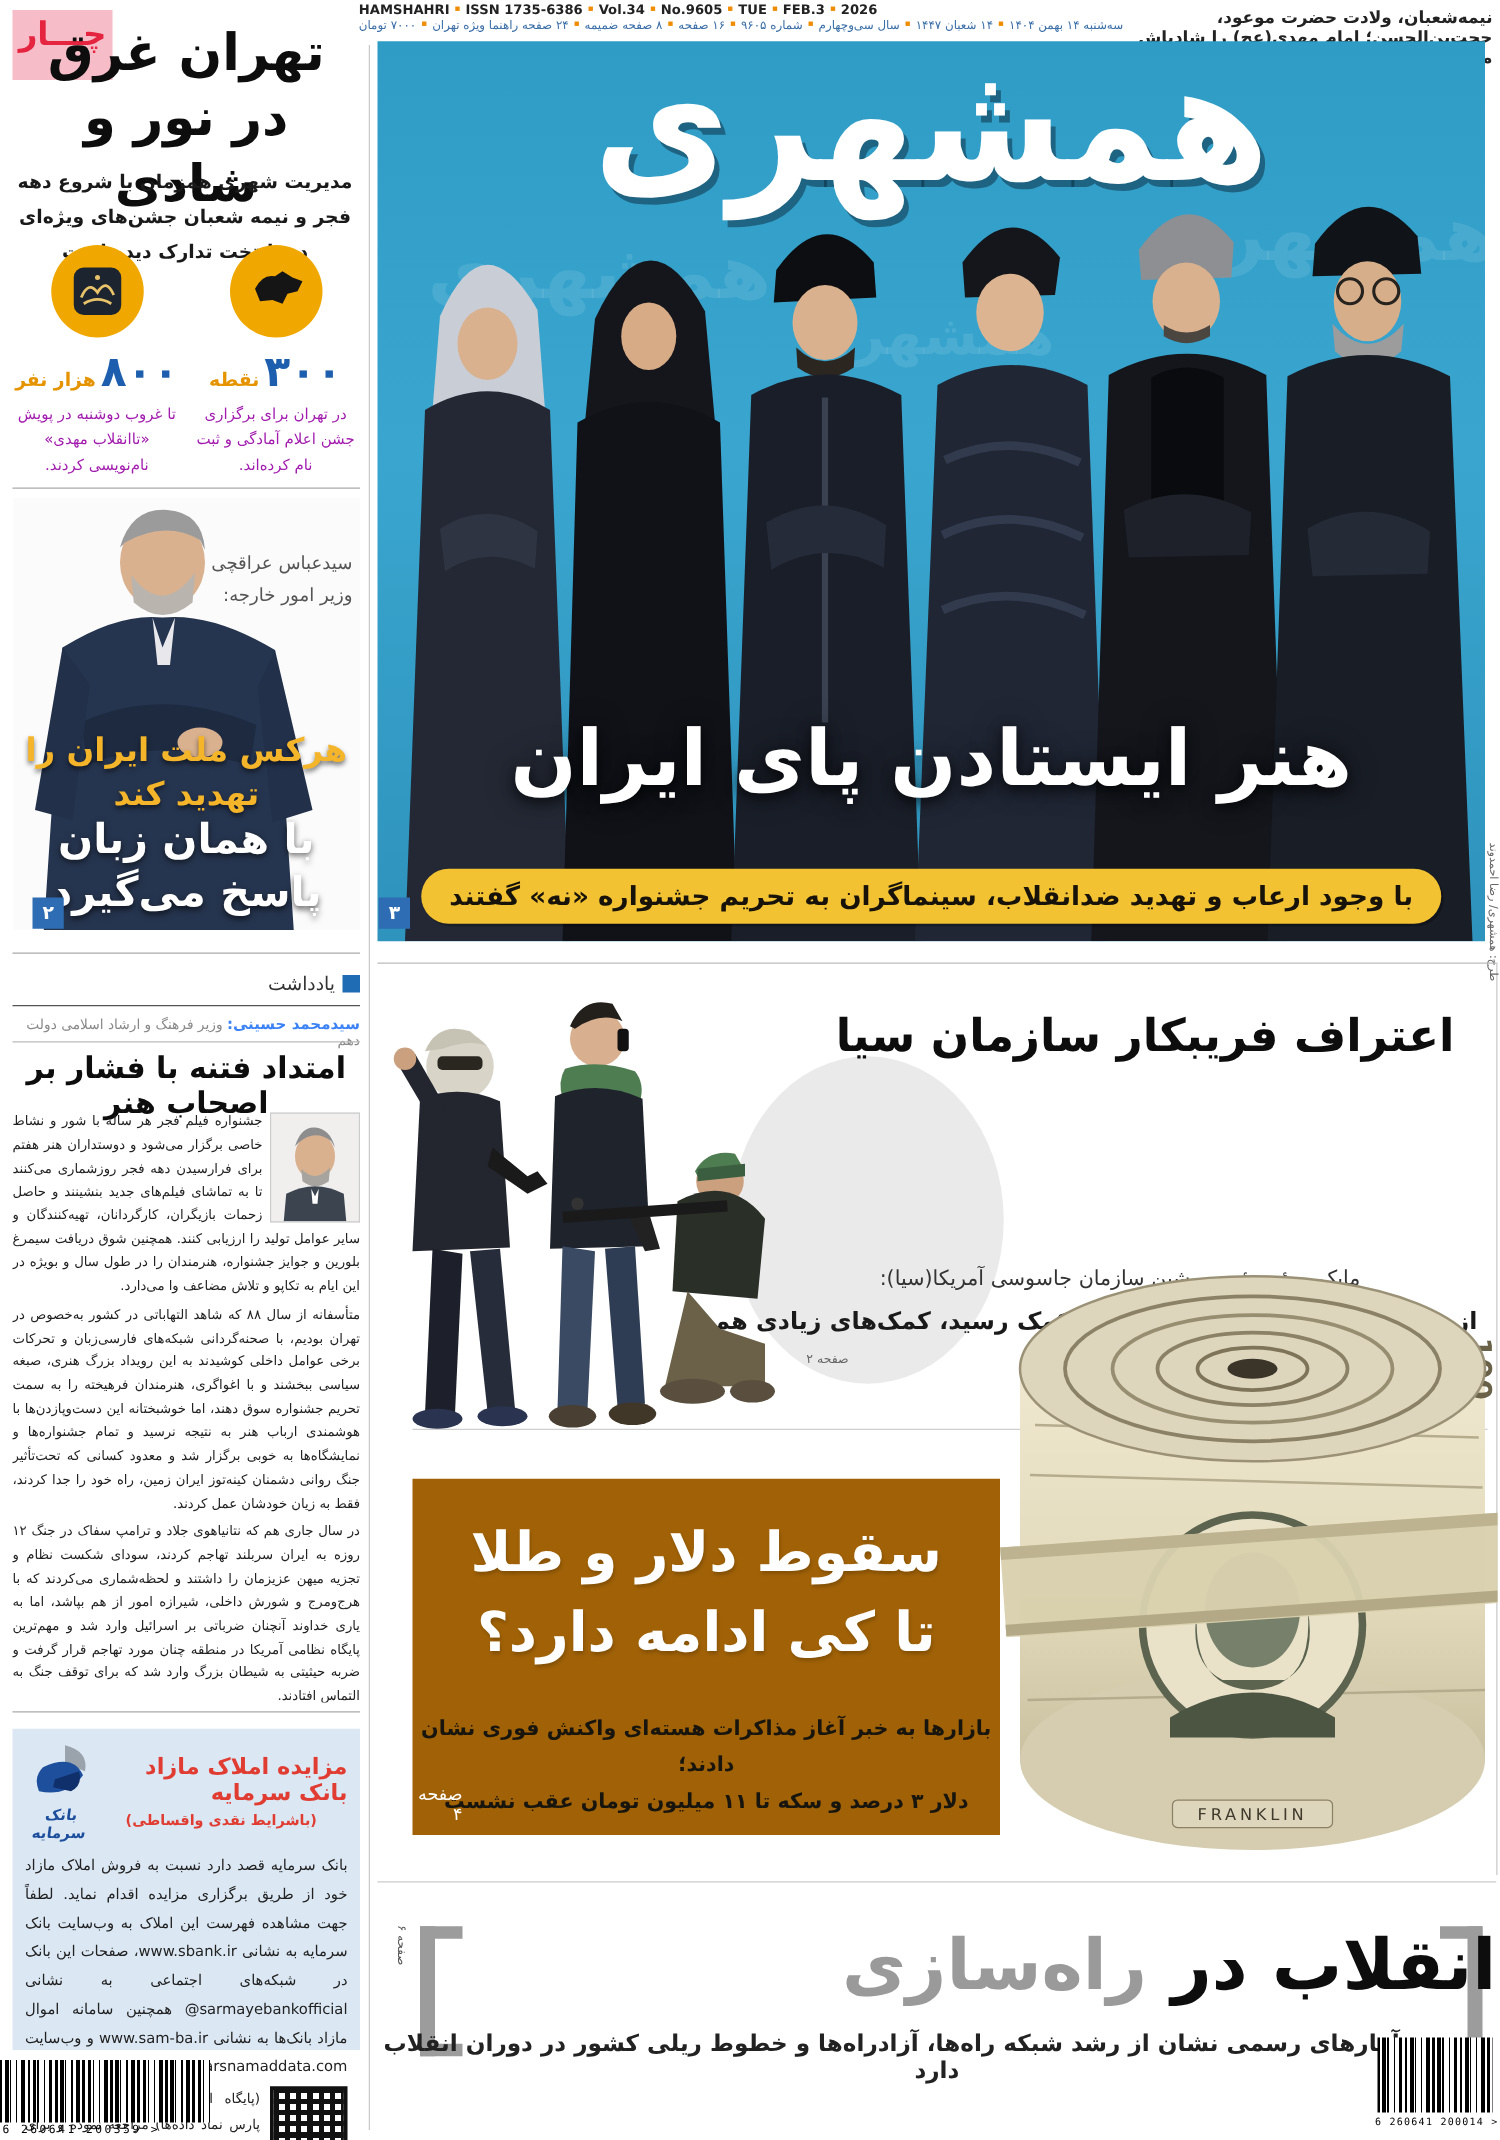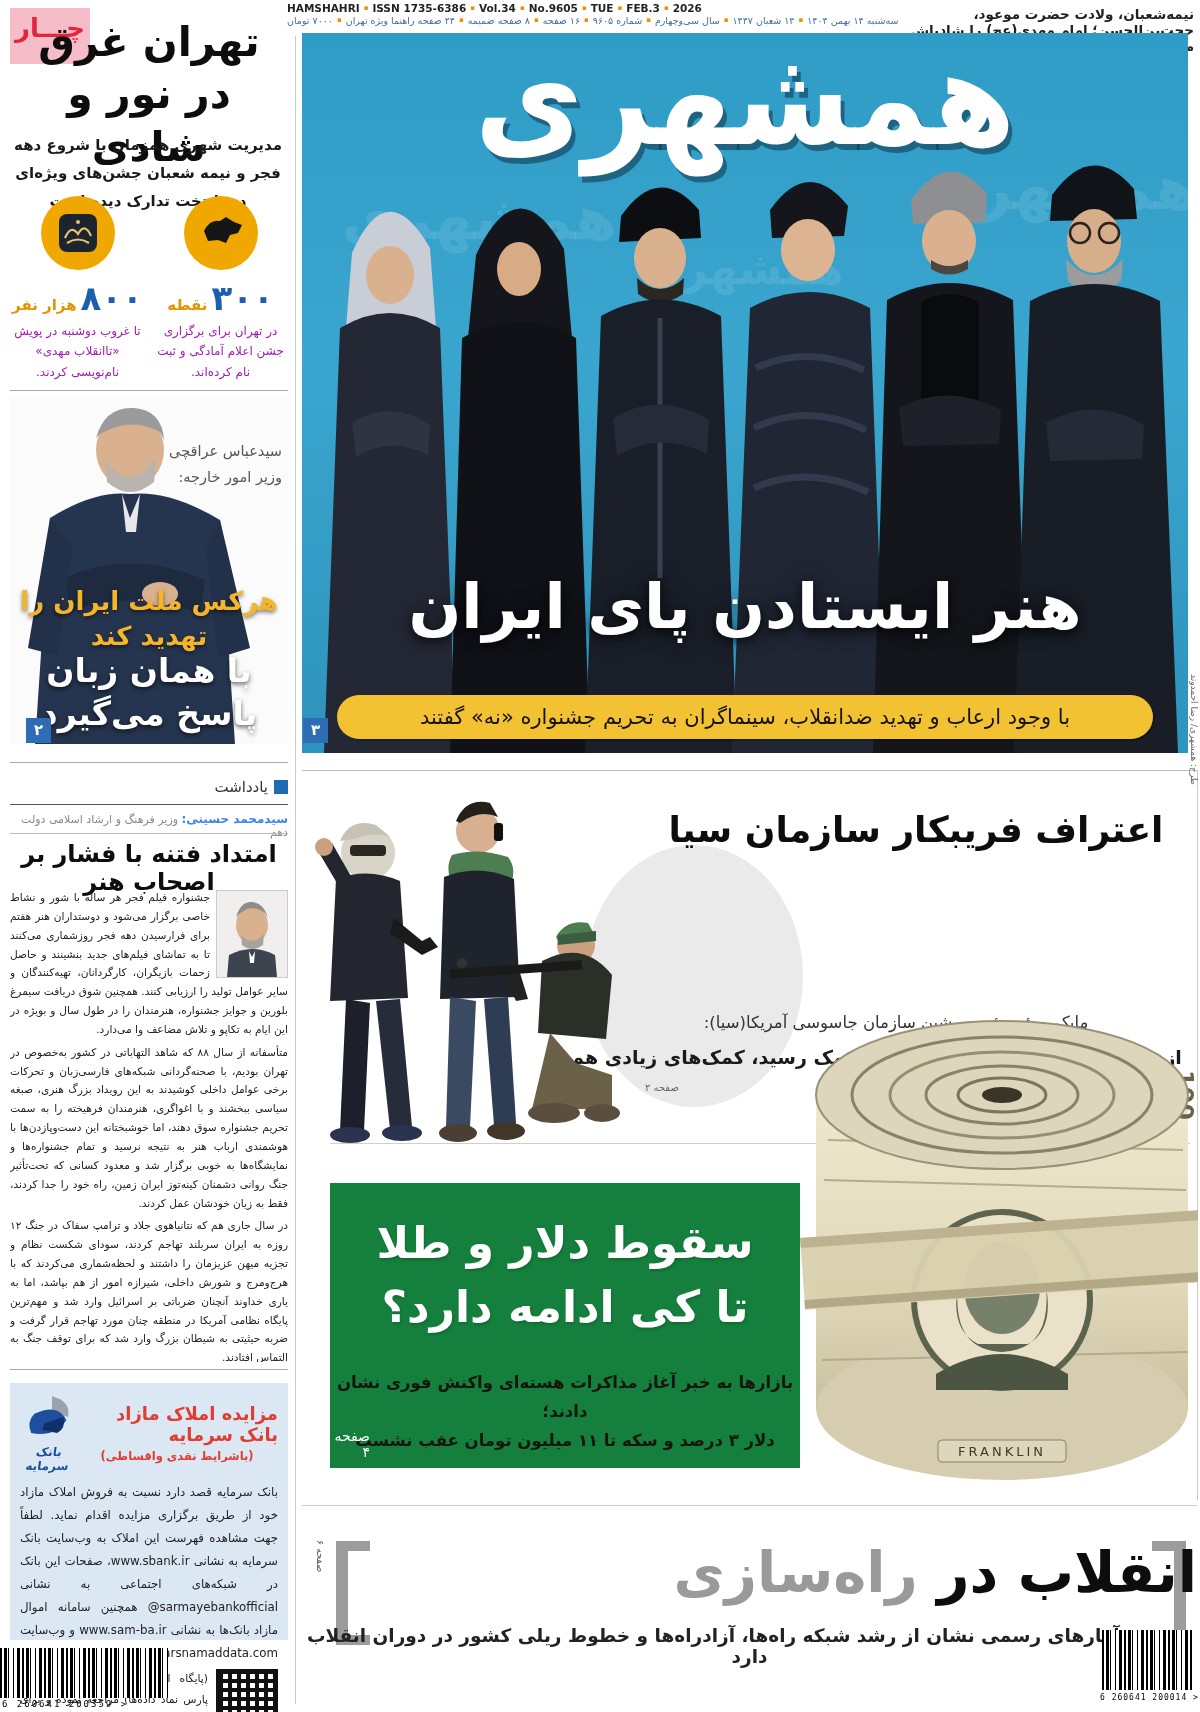--- a/index.html
+++ b/index.html
@@ -91,39 +91,39 @@
   #main-picture { position:absolute; top:33px; left:302px; width:886px; height:720px; overflow:hidden;
     background:linear-gradient(180deg,#2f9cc6 0%,#3aa6cf 45%,#2e93bd 100%); }
   .watermark { position:absolute; color:rgba(255,255,255,.10); font-weight:bold; pointer-events:none; }
   #masthead-logo { position:absolute; top:-12px; width:100%; text-align:center; color:#fff;
     font-size:118px; font-weight:bold; transform:scaleY(1.12); transform-origin:top;
     text-shadow:4px 5px 0 rgba(10,40,60,.5); letter-spacing:-2px; }
   #people-svg { position:absolute; bottom:0; left:0; }
   #main-headline { position:absolute; bottom:110px; width:100%; text-align:center; color:#fff;
     font-size:62px; font-weight:bold; text-shadow:0 3px 10px rgba(0,0,0,.7), 0 0 25px rgba(0,0,0,.4); }
   #main-strap { position:absolute; bottom:14px; left:4%; width:92%; height:44px; background:#f2c233;
-    text-align:center; font-size:21px; font-weight:normal; color:#17120a; line-height:44px;
+    text-align:center; font-size:21px; font-weight:bold; color:#17120a; line-height:44px;
     box-shadow:2px 2px 0 rgba(0,0,0,.25);border-radius:22px; }
   #picture-credit { position:absolute; top:585px; left:1189px; writing-mode:vertical-rl;
     font-size:9px; color:#666; height:200px; }
 
   
   #gray-circle { position:absolute; left:585px; top:845px; width:218px; height:262px; border-radius:50%; background:#eaeaea; }
   #cia-headline { position:absolute; top:804px; left:640px; width:552px; text-align:center;
     font-size:36px; font-weight:bold; color:#0d0d0d; line-height:1.45; }
   #cia-attrib { position:absolute; top:1013px; left:600px; width:592px; text-align:center;
     font-size:16.5px; color:#333; }
   #cia-quote { position:absolute; top:1046px; left:560px; width:632px; text-align:center;
     font-size:19px; font-weight:bold; color:#1a1a1a; }
   #cia-pageref { position:absolute; top:1082px; left:645px; font-size:10px; color:#666; }
   #floor-line { position:absolute; top:1143px; left:330px; width:860px; height:1px; background:#cfcfcf; }
   #militants-svg { position:absolute; top:785px; left:302px; }
 
   
-  #dollar-box { position:absolute; top:1183px; left:330px; width:470px; height:285px; background:#15803d; }
+  #dollar-box { position:absolute; top:1183px; left:330px; width:470px; height:285px; background:#a16207; }
   #dollar-headline { position:absolute; top:28px; width:100%; text-align:center; color:#fff;
     font-size:44px; font-weight:bold; line-height:1.45; text-shadow:1px 2px 3px rgba(0,0,0,.18); }
   #dollar-sub { position:absolute; top:186px; width:100%; text-align:center; color:#17150d;
     font-size:16.5px; font-weight:bold; line-height:1.75; }
   #dollar-pageref { position:absolute; bottom:8px; right:430px; color:#fff; font-size:14px; }
   #dollar-roll-svg { position:absolute; top:1000px; left:788px; }
 
   
   #bottom-rule { position:absolute; top:1505px; left:302px; width:895px; height:1px; background:#cccccc; }
   .bracket { position:absolute; width:34px; height:104px; }

